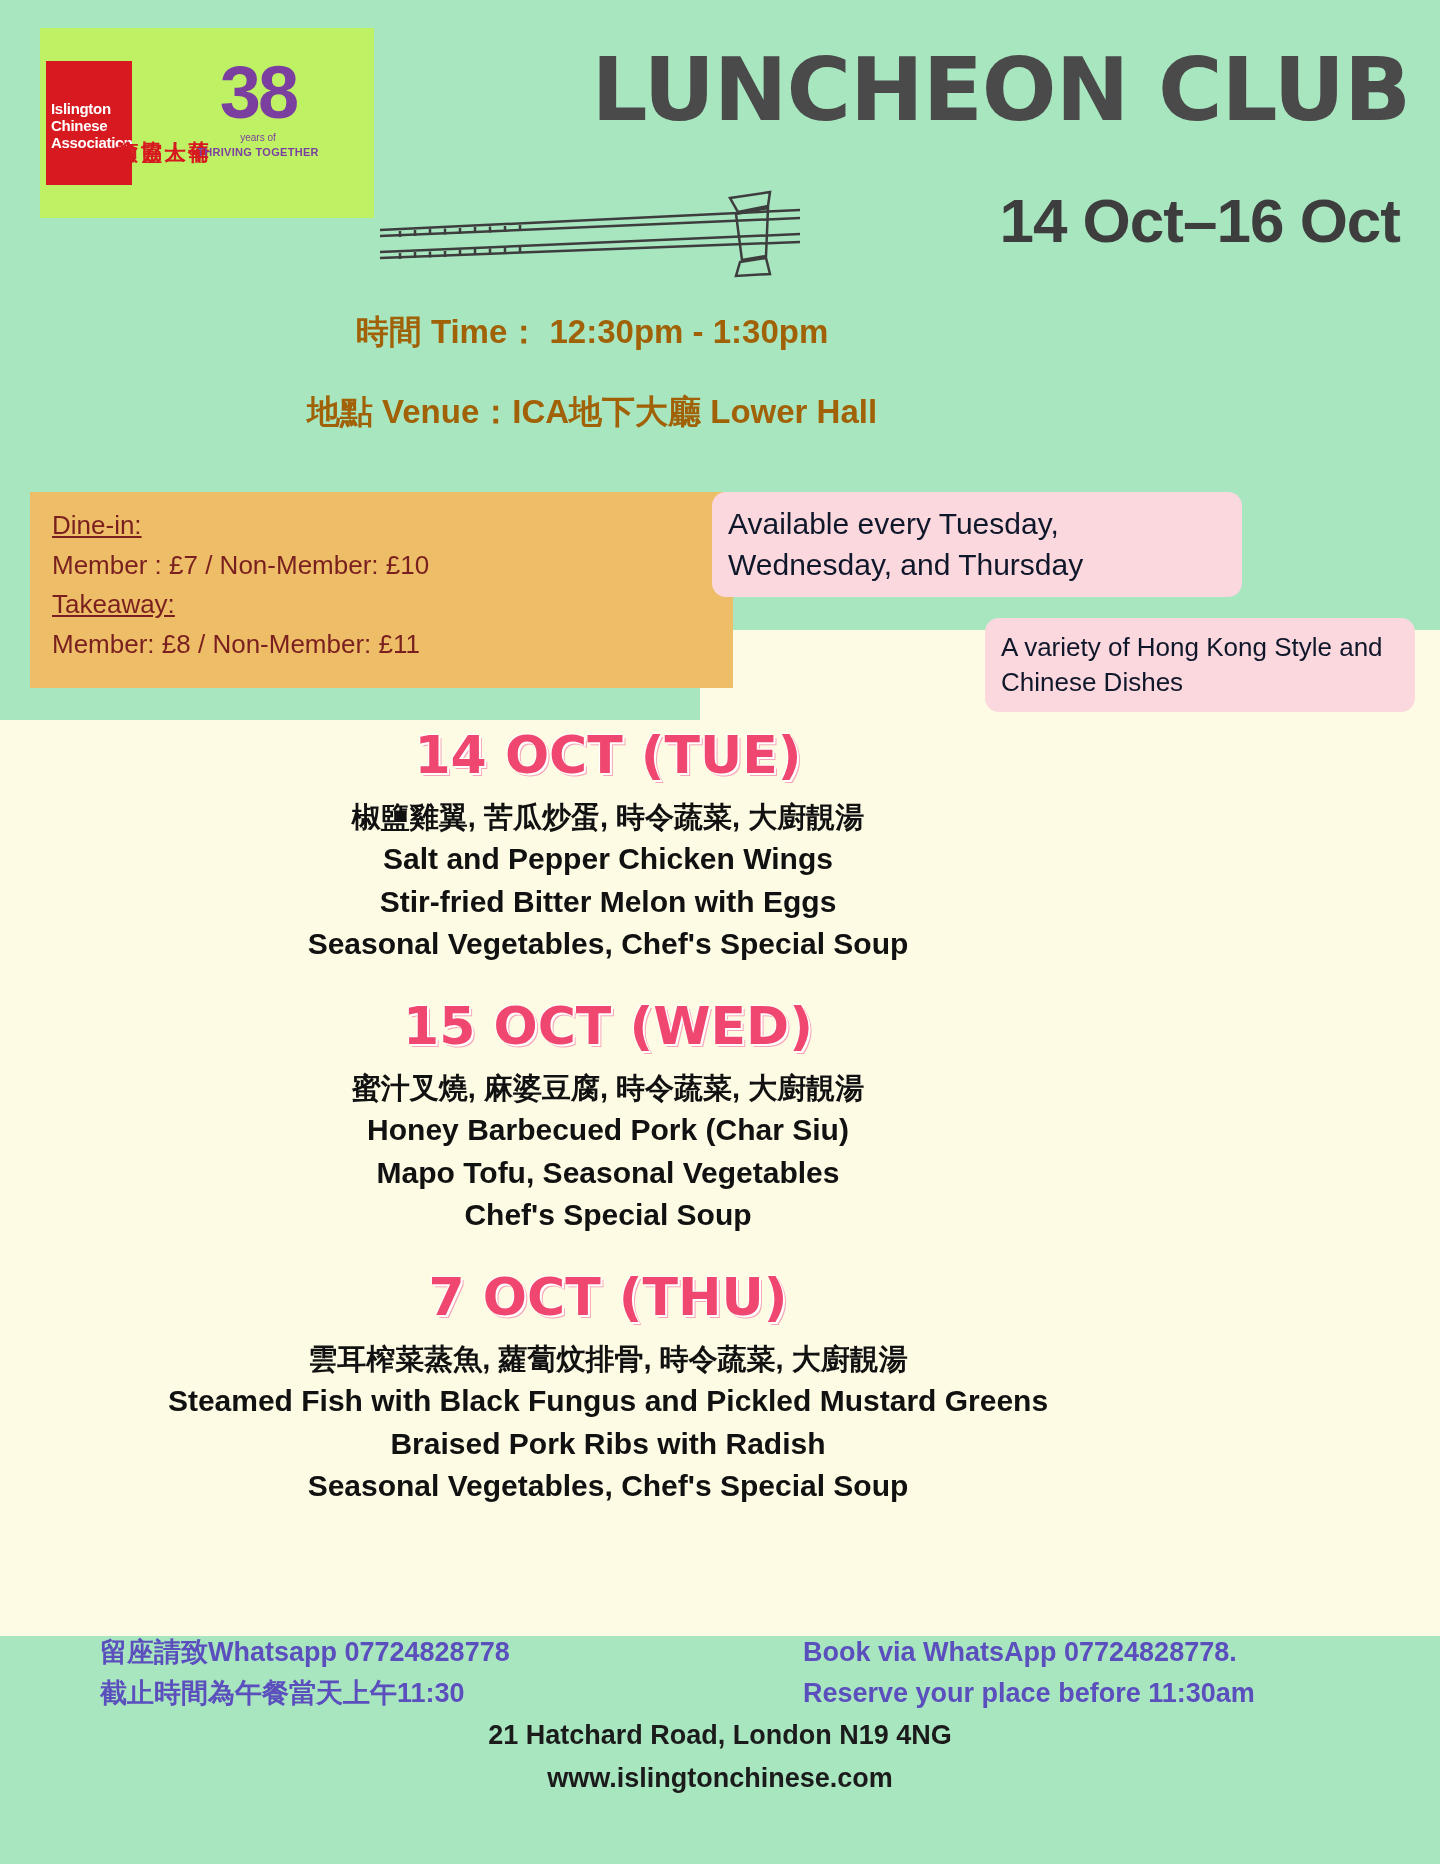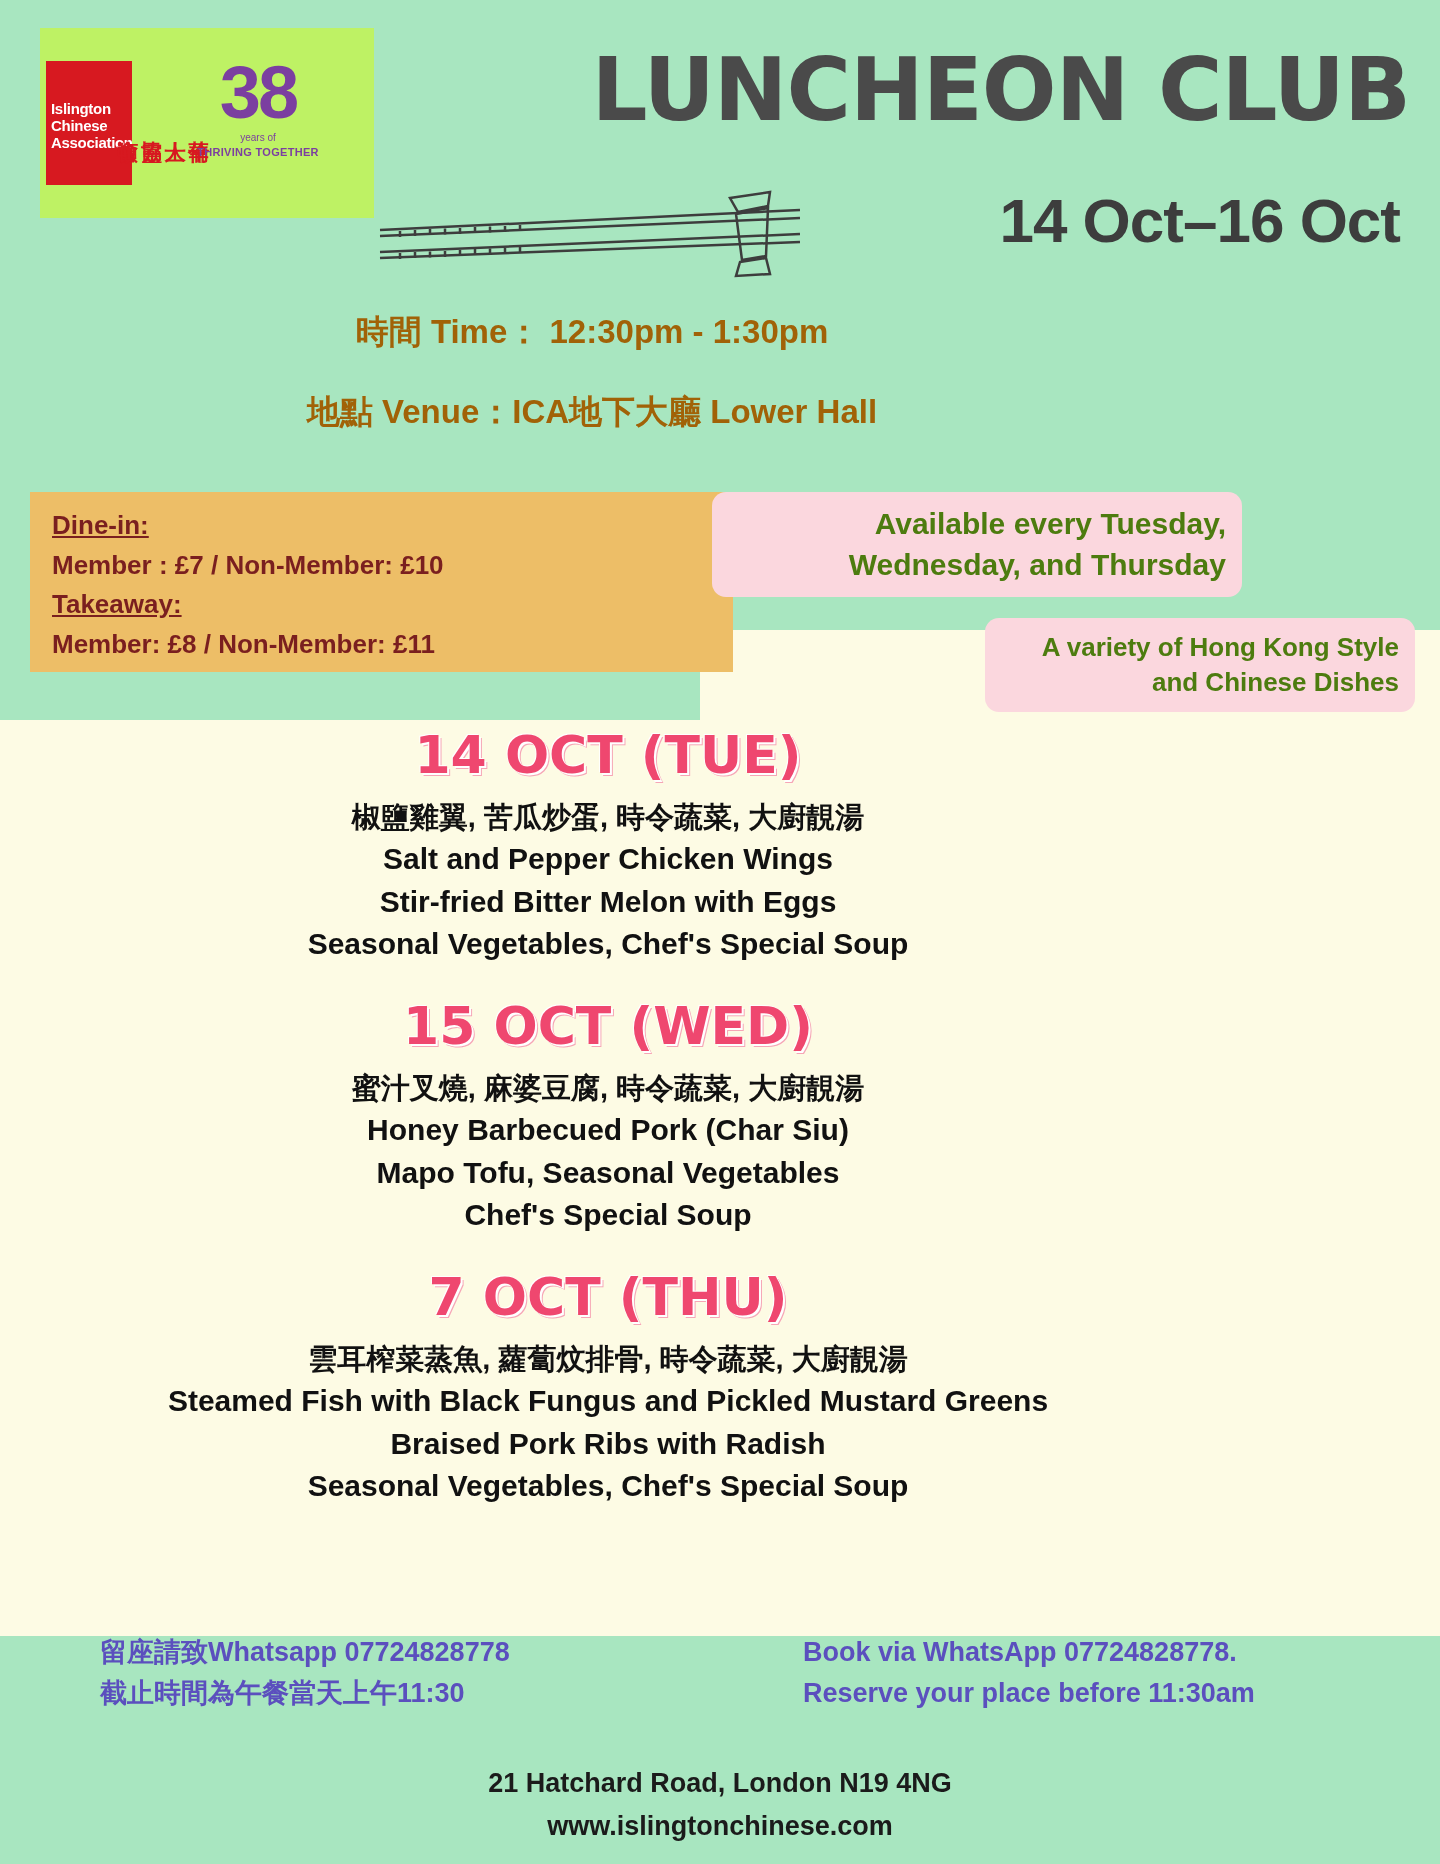--- a/index.html
+++ b/index.html
@@ -147,36 +147,36 @@
   }
   .time-line { top: 310px; }
   .venue-line { top: 390px; }
 
   
   .price-box {
     position: absolute;
     left: 30px; top: 492px;
     width: 703px;
     background: #edbe67;
-    padding: 14px 22px 8px 22px;
+    padding: 14px 22px 24px 22px;
     box-sizing: border-box;
     color: #7a1f1f;
     font-size: 26px;
-    font-weight: bold;
+    font-weight: normal;
     line-height: 1.52;
   }
   .price-box .u { text-decoration: underline; }
 
   
   .callout {
     position: absolute;
     background: #fbd7de;
-    color: #4d7c0f;
-    font-weight: bold;
-    text-align: right;
+    color: #0f172a;
+    font-weight: normal;
+    text-align: left;
     border-radius: 14px;
     line-height: 1.35;
   }
   .callout-1 {
     left: 712px; top: 492px;
     width: 530px;
     font-size: 30px;
     padding: 12px 16px;
     box-sizing: border-box;
   }
@@ -219,21 +219,21 @@
     font-size: 27px;
     font-weight: bold;
     color: #5b4fbe;
     line-height: 1.5;
   }
   .booking-left { left: 100px; top: 0; }
   .booking-right { left: 760px; top: 0; margin-left: 43px; }
 
   .footer {
     position: absolute;
-    left: 0; top: 1762px;
+    left: 0; top: 1714px;
     width: 1440px;
     text-align: center;
     font-size: 27px;
     font-weight: bold;
     color: #1b1b1b;
     line-height: 1.6;
   }
 </style>
 </head>
 <body>

